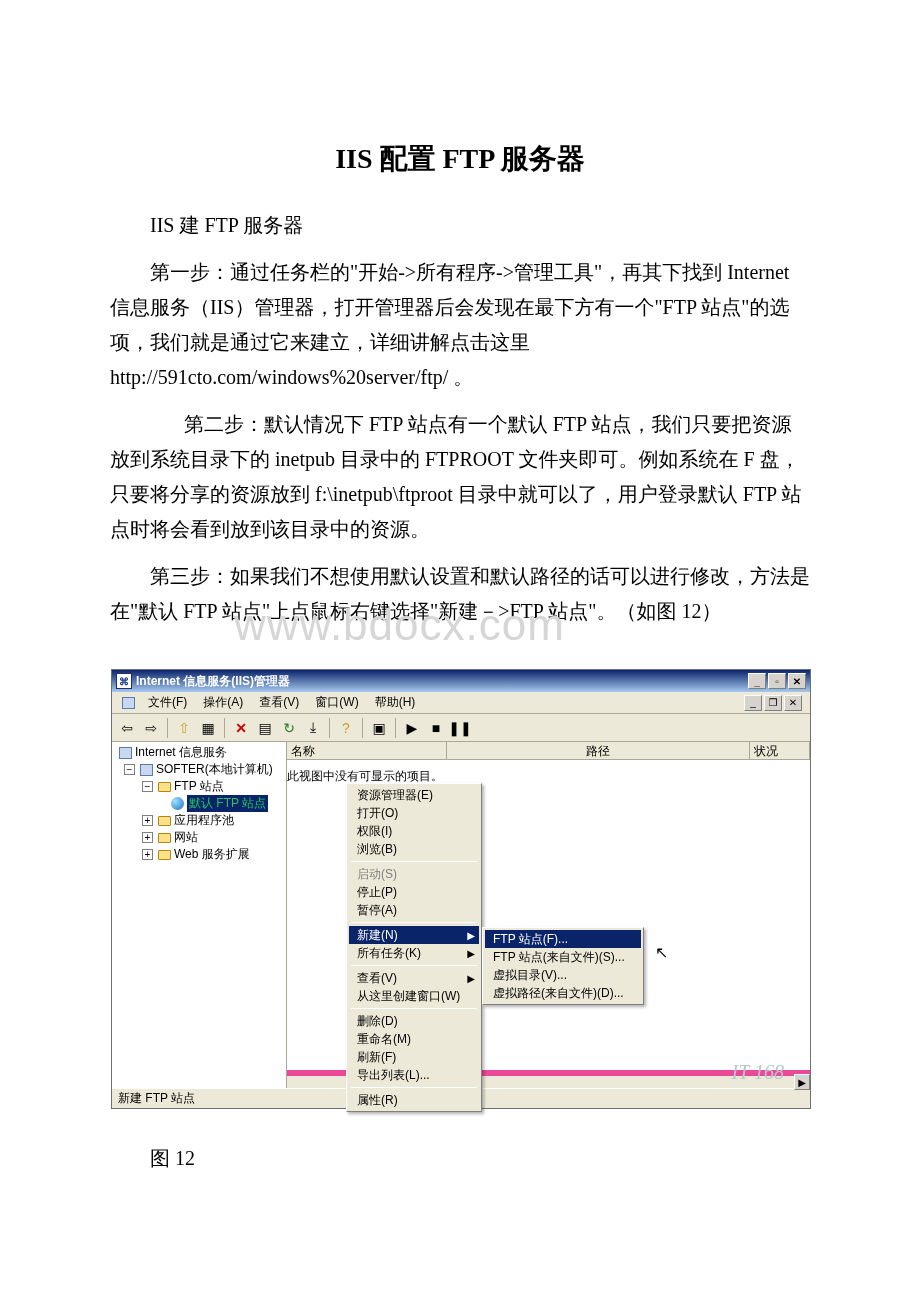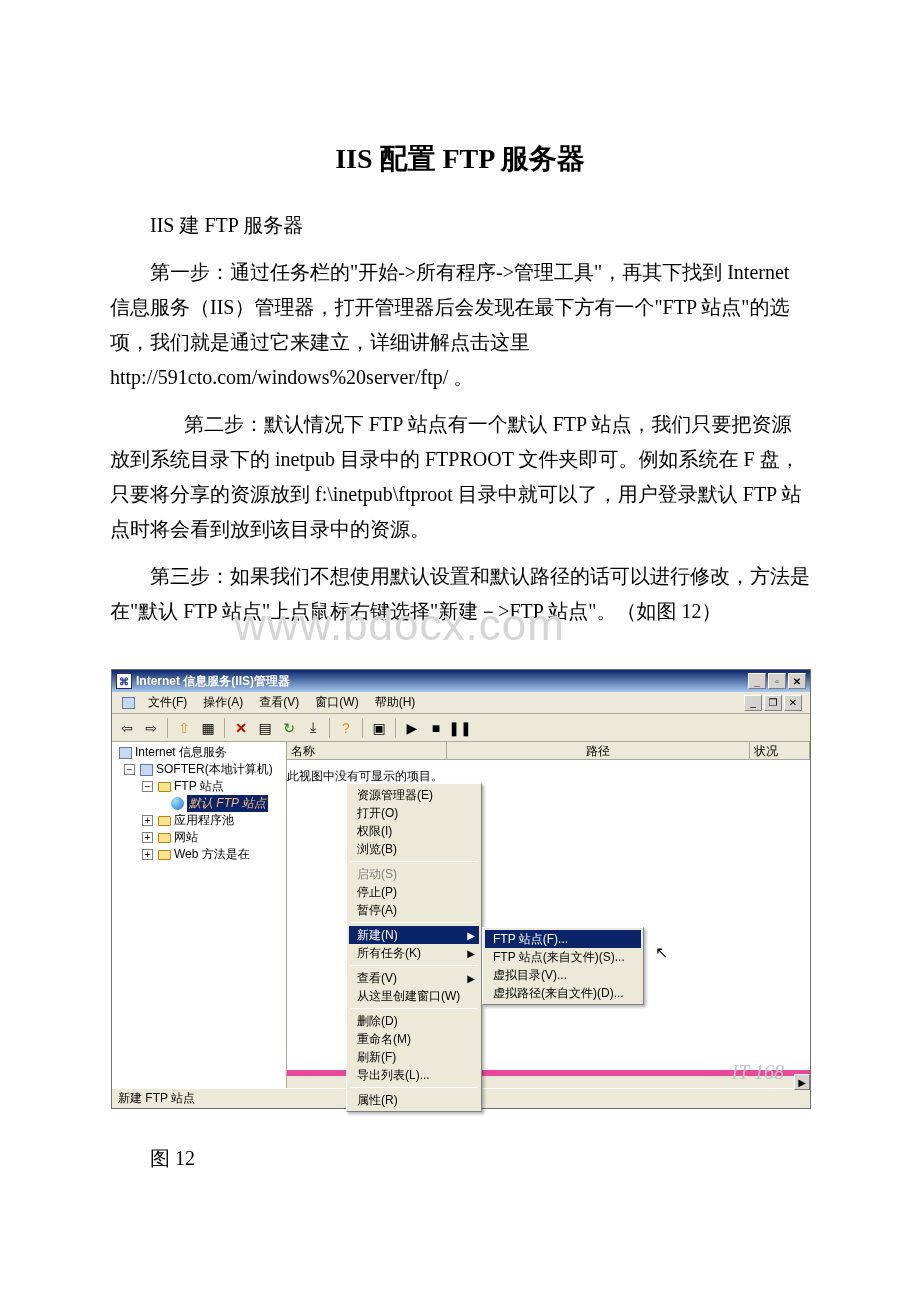--- a/index.html
+++ b/index.html
@@ -113,21 +113,21 @@
   .tree-row {
     display: flex; align-items: center;
     height: 17px; padding-left: 4px;
     white-space: nowrap;
   }
   .tw { display: inline-block; width: 11px; height: 11px; border: 1px solid #808080; background:#fff; text-align:center; line-height:9px; font-size:10px; margin-right: 2px;}
   .ticon2 { width: 15px; height: 15px; margin: 0 2px; display:inline-flex; align-items:center; justify-content:center; font-size:11px;}
   .folder { background:#f9e28a; border:1px solid #b8860b; width:13px; height:10px; border-radius:1px;}
   .globe { width:13px; height:13px; border-radius:50%; background: radial-gradient(circle at 4px 4px, #9fe3ff, #1e6fc2);}
   .comp { width:13px; height:12px; background:#c8d8f0; border:1px solid #5a7ab0;}
-  .tree-sel { background:#0a246a; color:#fdba74; padding:0 2px;font-style:italic; }
+  .tree-sel { background:#0a246a; color:#22c55e; padding:0 2px; }
 
   .list {
     flex: 1; display: flex; flex-direction: column; background:#fff; position:relative;
   }
   .list-hdr {
     display: flex; height: 18px; border-bottom: 1px solid #aca899;
   }
   .list-col {
     border-right: 1px solid #aca899;
     background: #ece9d8;
@@ -304,21 +304,21 @@
             <span class="ticon2">
                 <span class="folder"></span>
               </span>
             <span>网站</span>
           </div>
           <div class="tree-row" style="padding-left:30px;">
             <span class="tw">+</span>
             <span class="ticon2">
                 <span class="folder"></span>
               </span>
-            <span>Web 方法是在</span>
+            <span>Web 服务扩展</span>
           </div>
         </div>
 
         <div class="list">
           <div class="list-hdr">
             <div class="list-col" style="width:160px;">名称</div>
             <div class="list-col" style="flex:1; text-align:center;">路径</div>
             <div class="list-col" style="width:60px;">状况</div>
           </div>
           <div class="list-empty">此视图中没有可显示的项目。</div>

